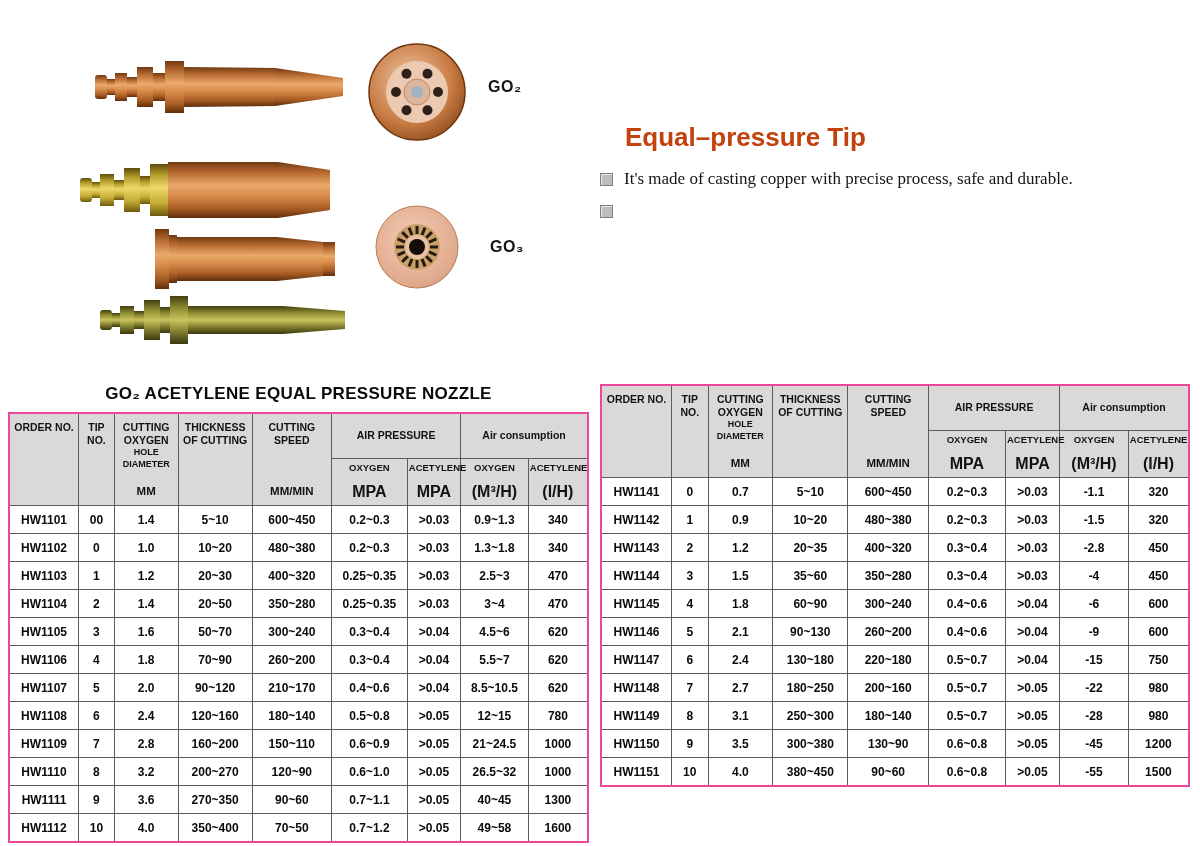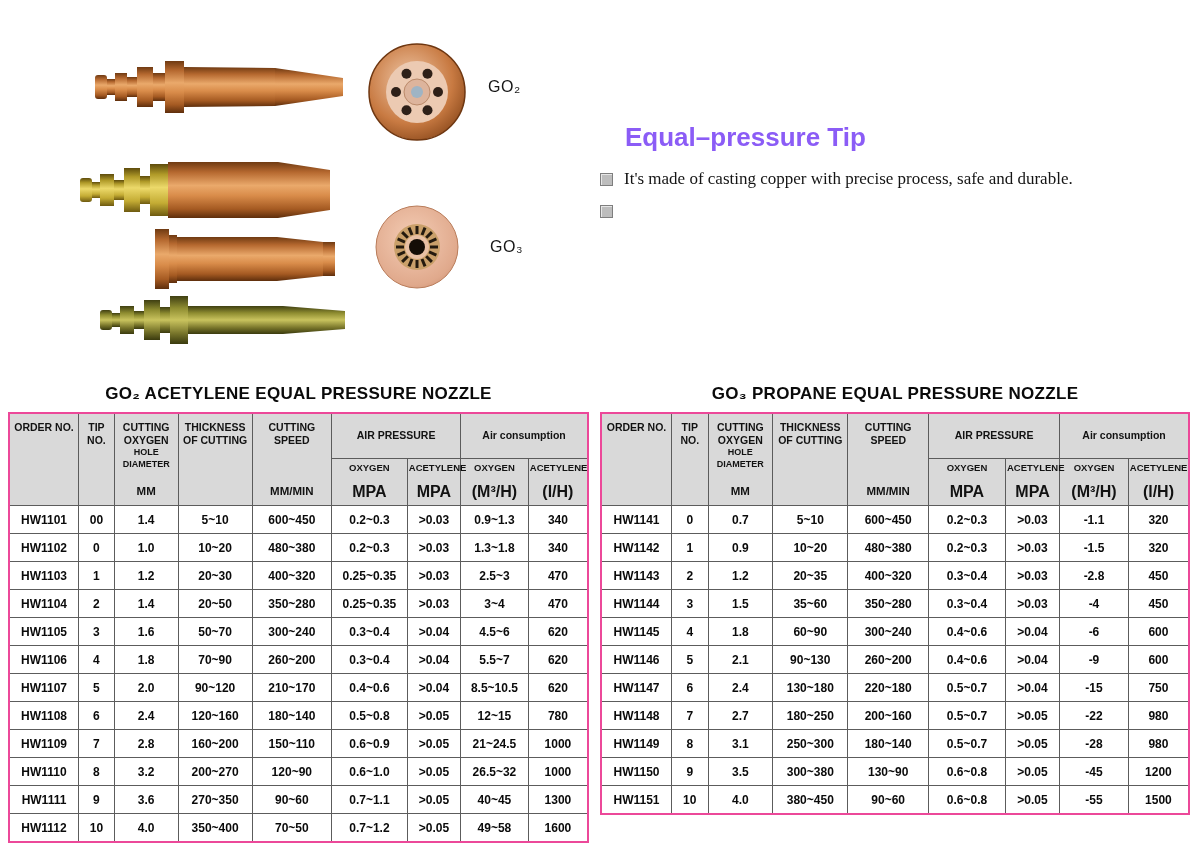--- a/index.html
+++ b/index.html
@@ -1,26 +1,26 @@
 <!DOCTYPE html>
 <html><head>
 <meta charset="utf-8">
 <style>
   html,body{margin:0;padding:0;background:#ffffff;}
   body{width:1200px;height:846px;font-family:"Liberation Sans",sans-serif;}
   .page{position:relative;width:1200px;height:846px;background:#fff;overflow:hidden;}
 
   
   .product-art{position:absolute;left:60px;top:15px;width:520px;height:345px;}
-  .go-label{position:absolute;font-size:16px;font-weight:400;color:#161616;letter-spacing:.5px;text-align:right;}
+  .go-label{position:absolute;font-size:16px;font-weight:700;color:#161616;letter-spacing:.5px;text-align:right;}
   .go-label.g2{left:488px;top:78px;}
   .go-label.g3{left:490px;top:238px;}
 
   
-  .feature-title{position:absolute;left:625px;top:122px;margin:0;font-size:26px;font-weight:700;color:#8b5cf6;font-family:"Liberation Sans",sans-serif;}
+  .feature-title{position:absolute;left:625px;top:122px;margin:0;font-size:26px;font-weight:700;color:#c2410c;font-family:"Liberation Sans",sans-serif;}
   .bullet{position:absolute;left:600px;display:flex;align-items:flex-start;gap:11px;width:580px;}
   .bullet.b1{top:168px;}
   .bullet.b2{top:200px;}
   .bullet-icon{flex:none;width:11px;height:11px;margin-top:5px;background:#bdbdbd;border:1px solid #7e7e7e;box-shadow:inset 1px 1px 0 #e6e6e6;}
   .bullet-text{font-family:"Liberation Serif",serif;font-size:17px;line-height:1.35;color:#141414;white-space:pre-wrap;}
 
   
   .table-block{position:absolute;top:384px;}
   .table-block.left{left:8px;width:581px;}
   .table-block.right{left:600px;width:590px;}
@@ -364,21 +364,20 @@
             <td>0.7~1.2</td>
             <td>&gt;0.05</td>
             <td>49~58</td>
             <td>1600</td>
           </tr>
         </tbody>
     </table>
   </section>
 
   <section class="table-block right">
-    <h2 class="table-title">GO₃ PROPANE EQUAL PRESSURE NOZZLE</h2>
     <table>
       <colgroup>
         <col style="width:12%">
           <col style="width:6.2%">
           <col style="width:11%">
         <col style="width:12.8%">
           <col style="width:13.7%">
           <col style="width:13.1%">
         <col style="width:9.2%">
           <col style="width:11.7%">

